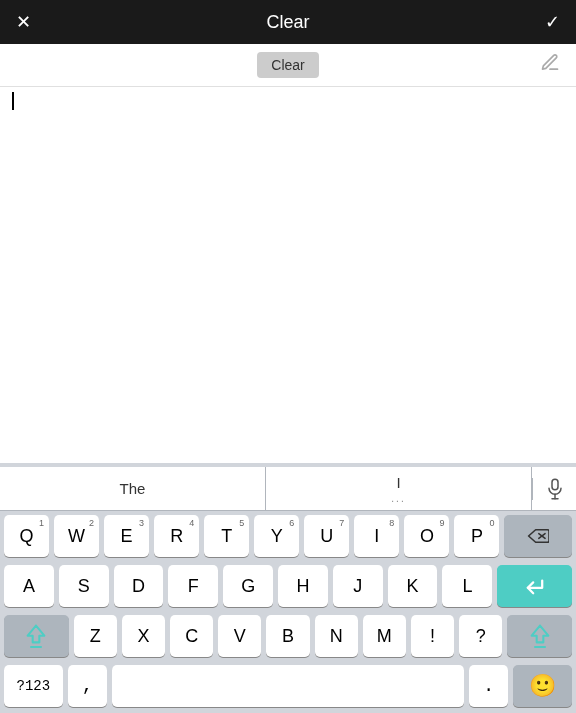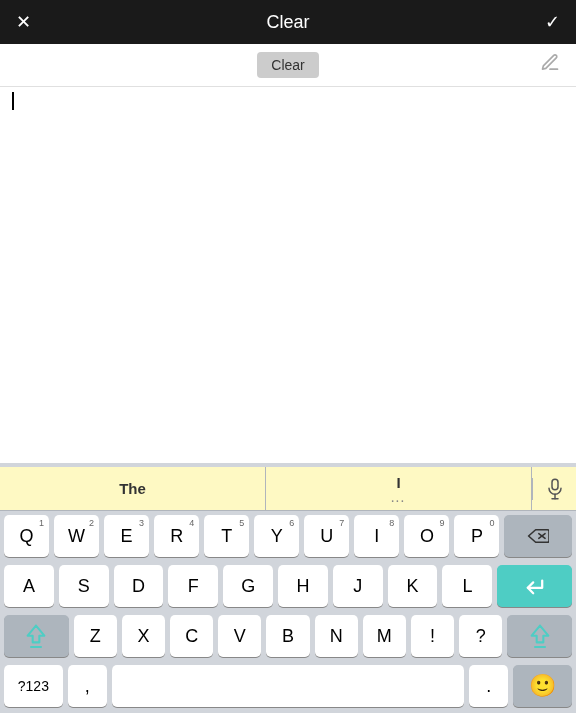--- a/index.html
+++ b/index.html
@@ -101,23 +101,22 @@
       display: flex;
       flex-direction: column;
       padding: 4px 0 0 0;
     }
 
     
     .autocomplete-bar {
       display: flex;
       align-items: center;
       height: 44px;
-      background: #fef9c3;
+      background: #ffffff;
       border-bottom: 1px solid #b0b5bc;
-      font-weight: bold;
     }
     .autocomplete-item {
       flex: 1;
       display: flex;
       flex-direction: column;
       align-items: center;
       justify-content: center;
       font-size: 15px;
       color: #333;
       height: 100%;
@@ -190,20 +189,21 @@
     .key.shift {
       background: #adb5bd;
       flex: 1.5;
     }
 
     .bottom-row {
       display: flex;
       align-items: center;
       padding: 4px 4px 6px 4px;
       gap: 5px;
+      font-family: Liberation Mono, monospace;
     }
     .key.num-key {
       flex: 1.5;
       font-size: 14px;
     }
     .key.space-key {
       flex: 9;
       background: #fff;
       font-size: 14px;
       color: #888;

